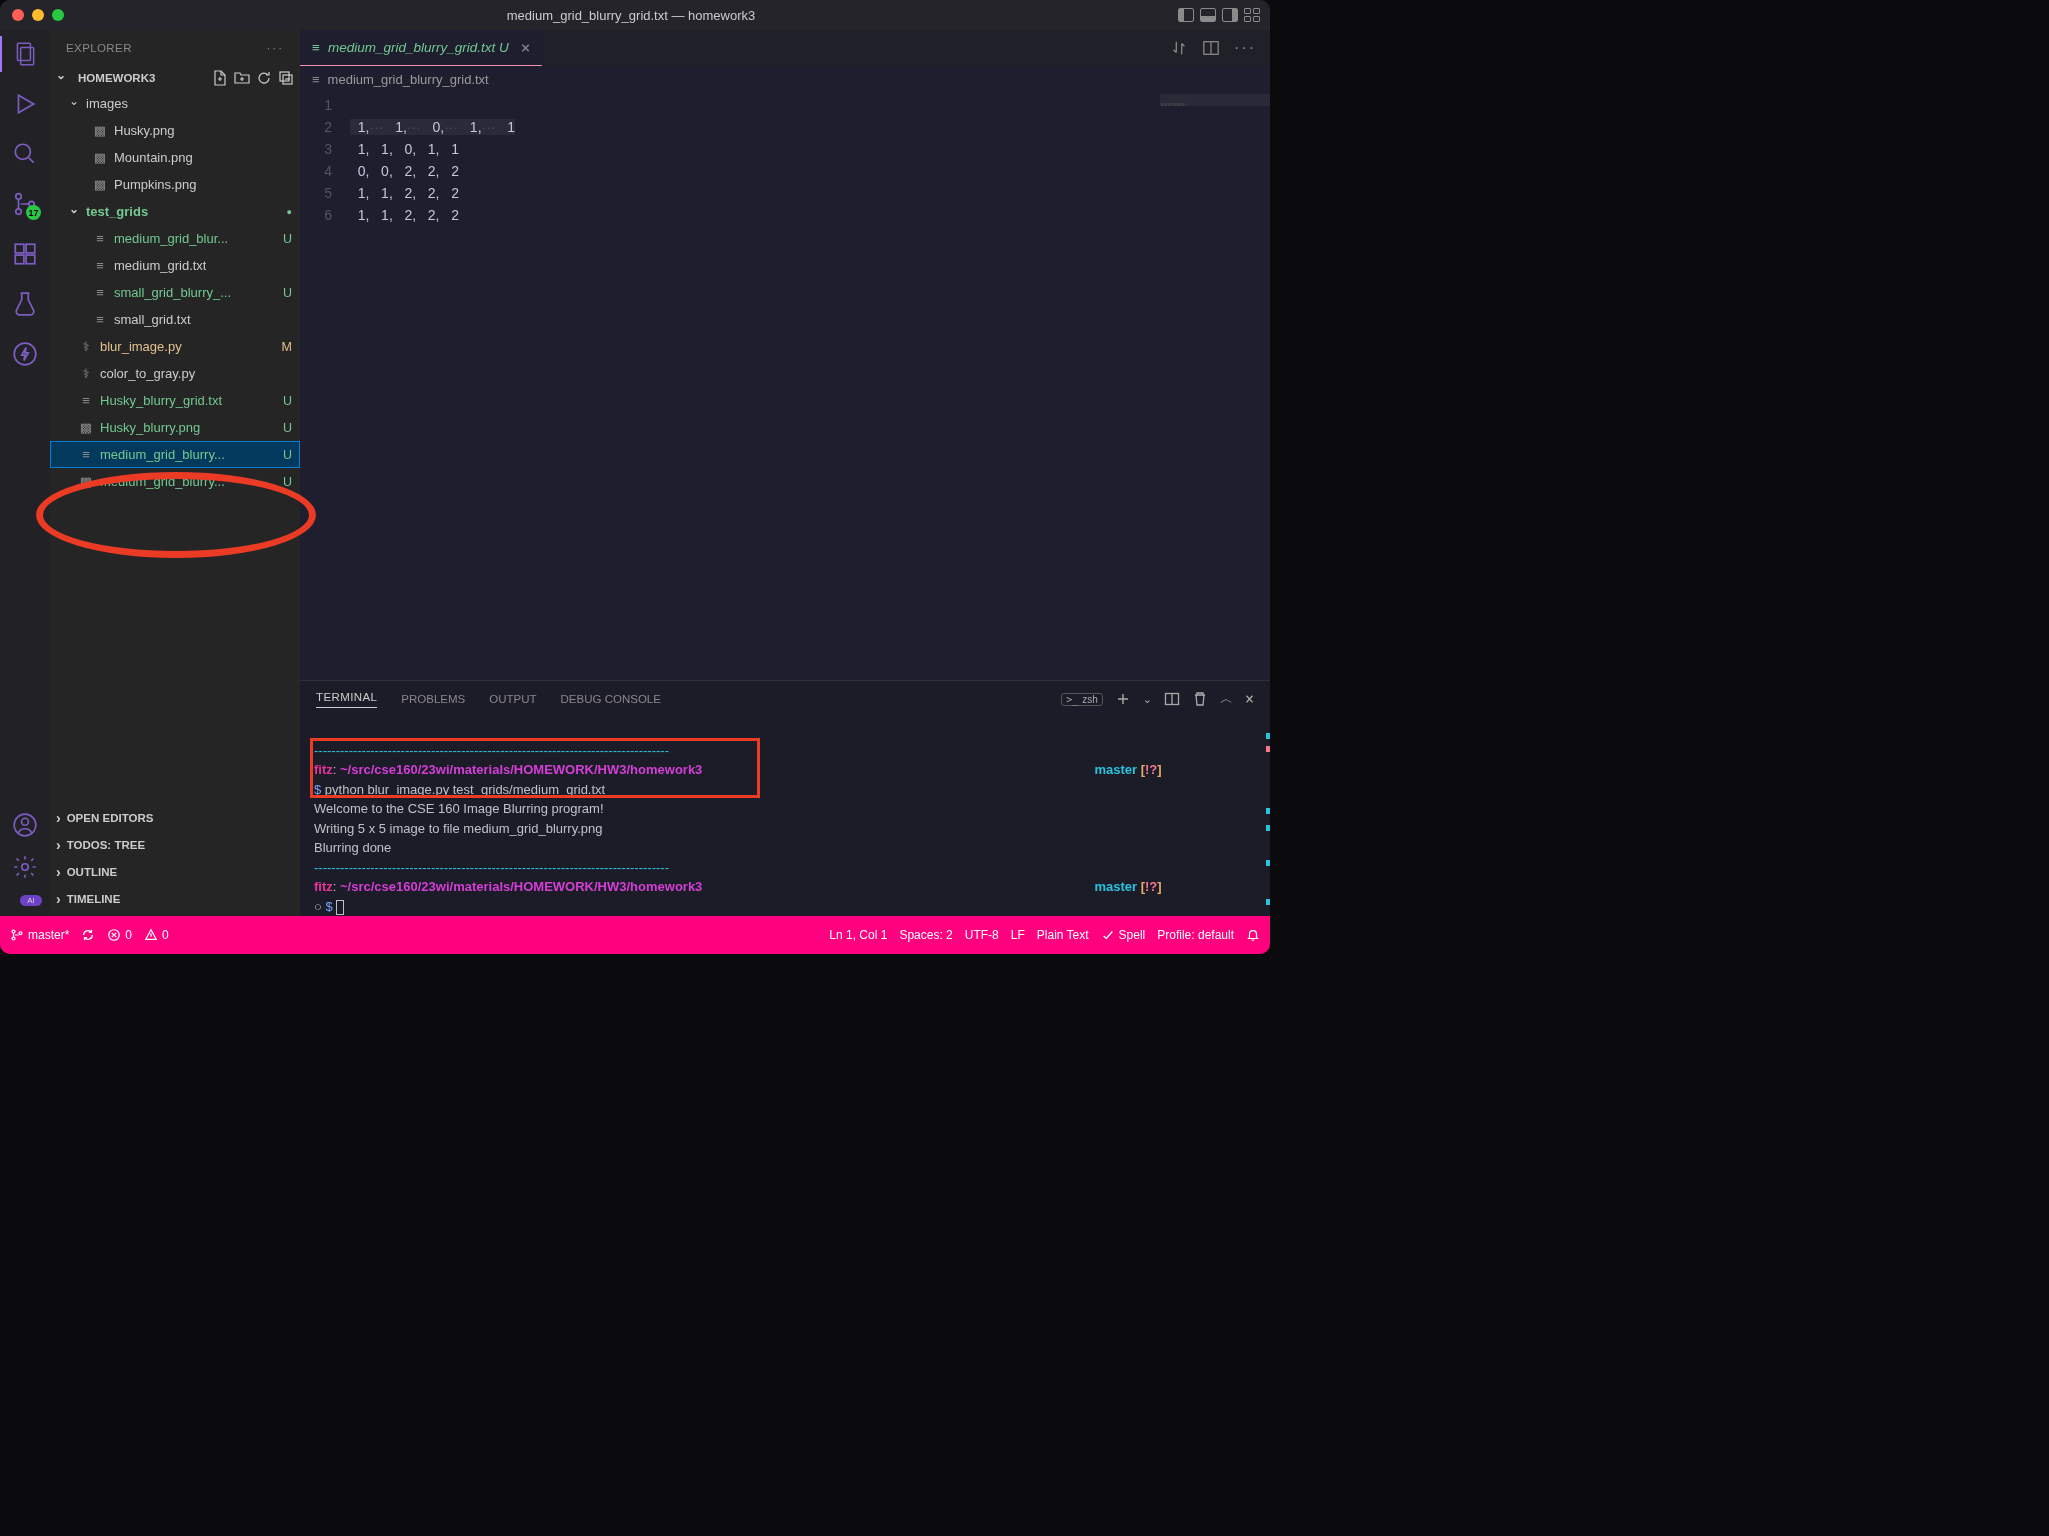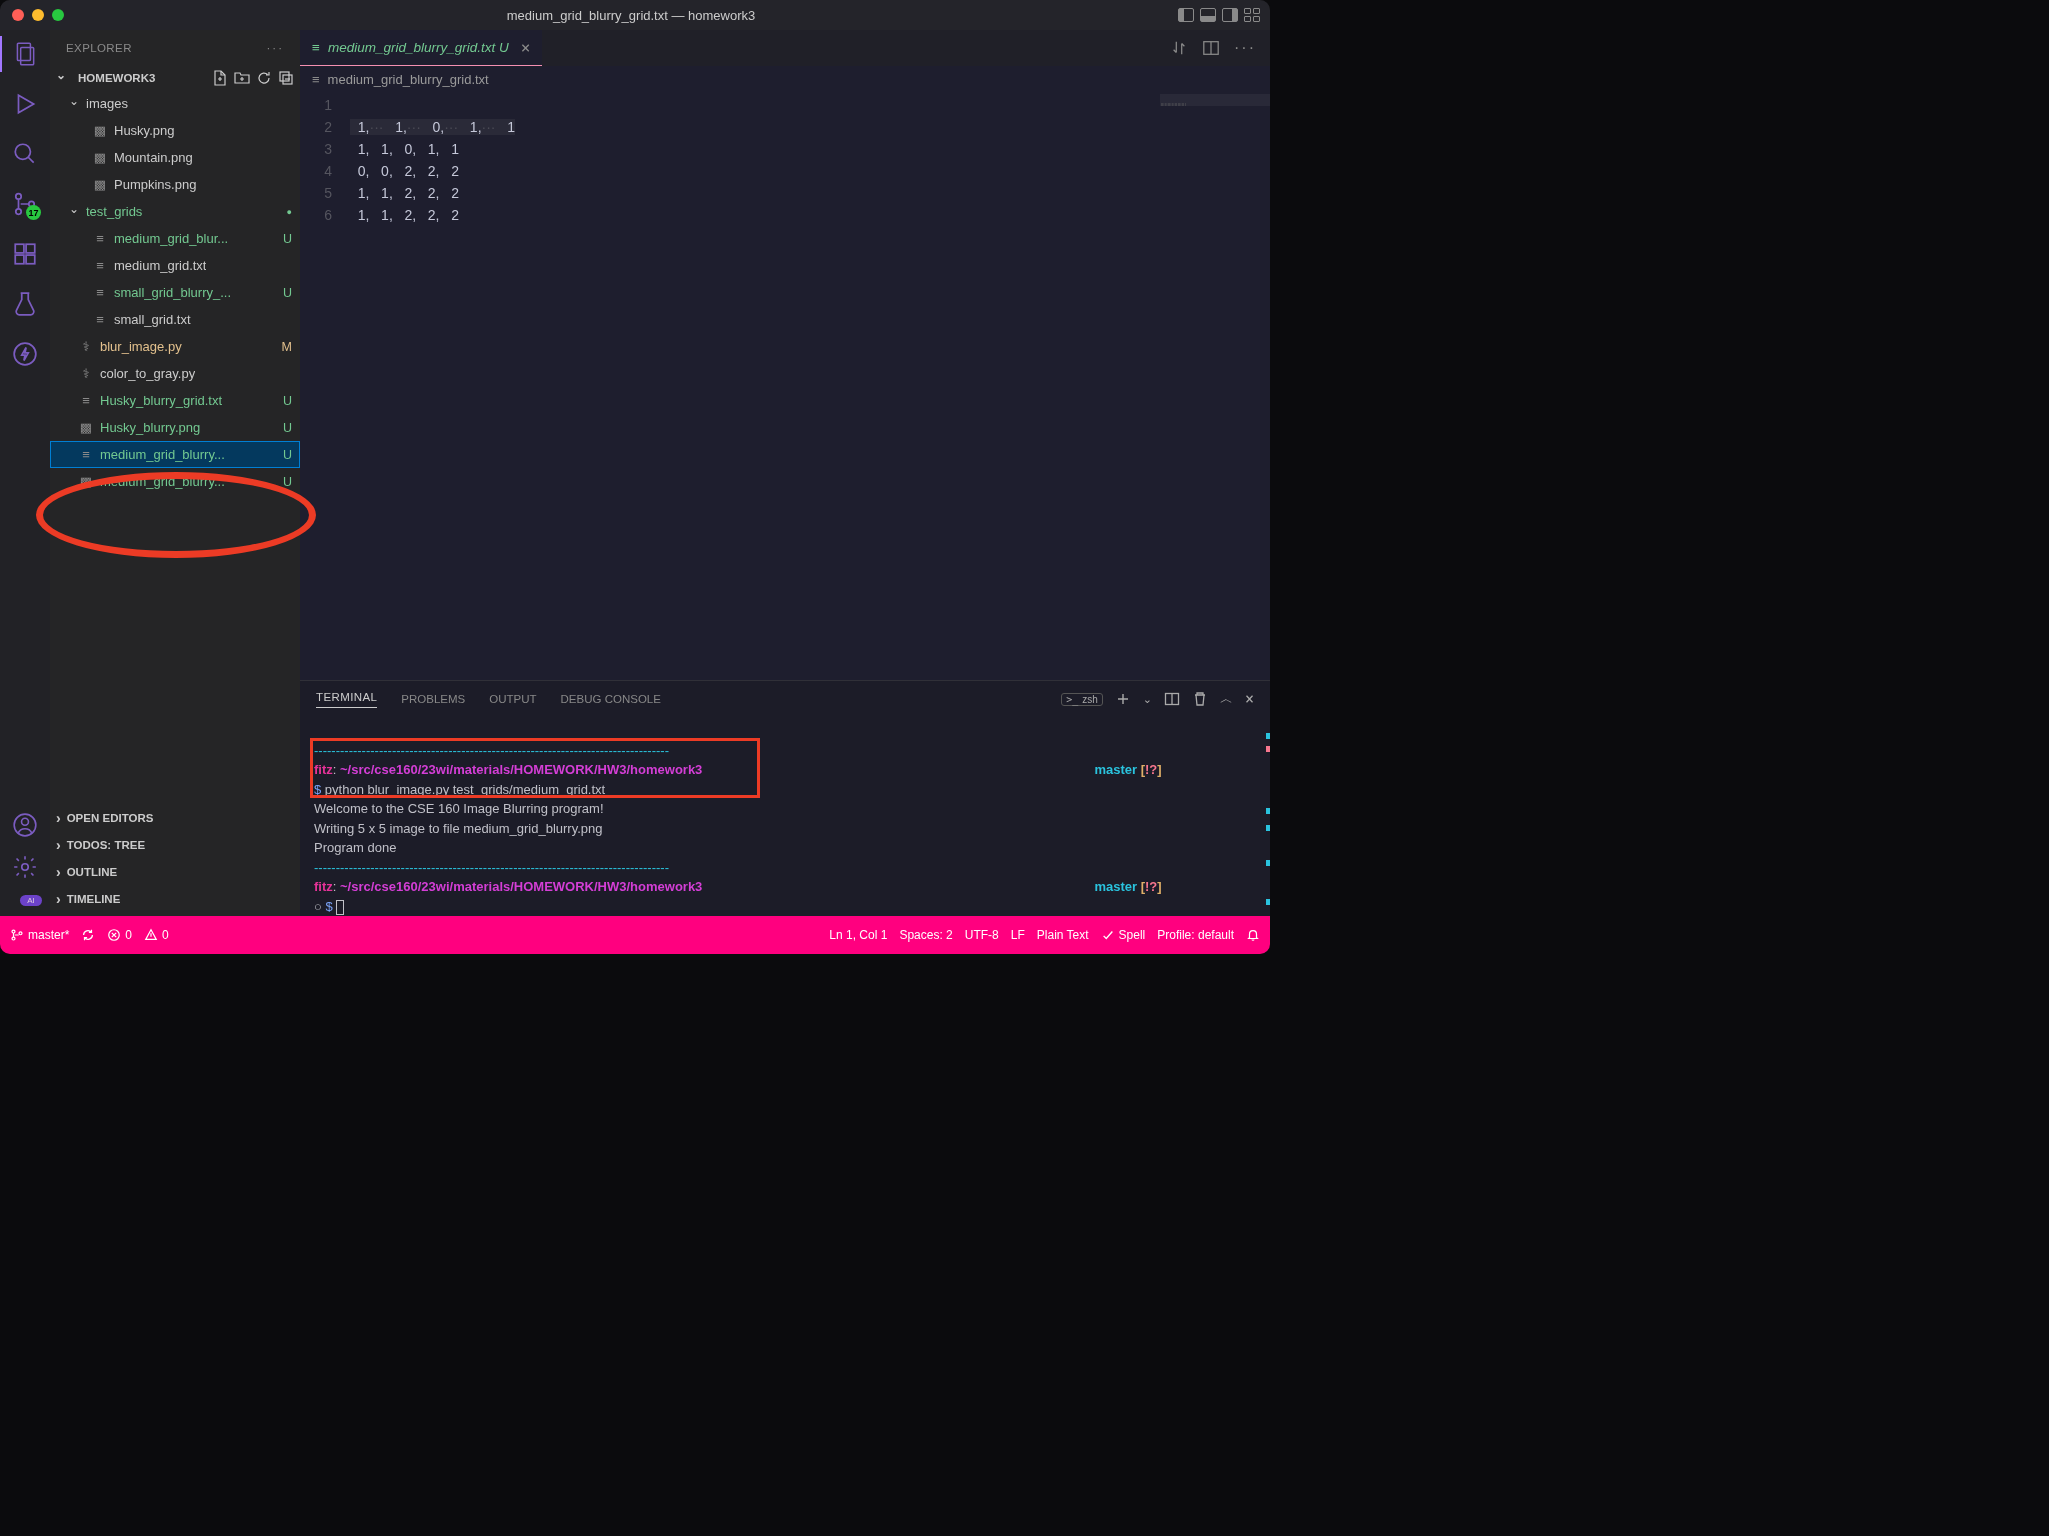--- a/index.html
+++ b/index.html
@@ -71,21 +71,21 @@
   .row { height:27px; display:flex; align-items:center; padding-right:8px; gap:6px; white-space:nowrap; overflow:hidden; }
   .row .chev { width:12px; display:inline-flex; justify-content:center; color:var(--fg); font-size:12px;}
   .row .fic { width:16px; display:inline-flex; justify-content:center; color:var(--fg-dim); }
   .row .lbl { overflow:hidden; text-overflow:ellipsis; }
   .row .status { margin-left:auto; font-size:12.5px; }
   .row.green { color:var(--green); } .row.green .status{color:var(--green);}
   .row.yellow { color:var(--yellow);} .row.yellow .status{color:var(--yellow);}
   .row.normal { color:var(--fg); }
   .row.dot::after { content:"●"; color:var(--green); font-size:9px; margin-left:auto;}
   .row.selected { background:var(--bg-selected); outline:1px solid var(--bg-selected-border); outline-offset:-1px; }
-  .row.dim-folder { color:var(--green); }
+  .row.dim-folder { color:var(--green);font-weight:bold; }
   .collaps { padding:4px 6px; }
   .collaps .crow { height:27px; display:flex; align-items:center; gap:6px; font-weight:700; font-size:11.5px; color:var(--fg);}
   .collaps .crow .chev { font-size:12px; }
 
   
   .ellipse { position:absolute; border:7px solid #ec3b25; border-radius:50%; pointer-events:none; }
 
   
   .editor { flex:1; display:flex; flex-direction:column; min-width:0; background:var(--bg-editor); }
 
@@ -423,21 +423,21 @@
             <span style="font-size:13px;">︿</span>
             <span style="font-size:15px;font-family:monospace;">×</span>
           </div>
         </div>
         <div class="term">
 <span class="tdash">----------------------------------------------------------------------------------</span>                                      
 <span class="tuser">fitz</span><span class="twhite">: </span><span class="tpath">~/src/cse160/23wi/materials/HOMEWORK/HW3/homework3</span>                                              <span class="tgit">master </span><span class="tyel">[</span><span class="tred">!?</span><span class="tyel">]</span>
 <span class="tprompt">$ </span><span class="twhite">python blur_image.py test_grids/medium_grid.txt</span>
 <span class="twhite">Welcome to the CSE 160 Image Blurring program!</span>
 <span class="twhite">Writing 5 x 5 image to file medium_grid_blurry.png</span>
-<span class="twhite">Program done</span>
+<span class="twhite">Blurring done</span>
 <span class="tdash">----------------------------------------------------------------------------------</span>
 <span class="tuser">fitz</span><span class="twhite">: </span><span class="tpath">~/src/cse160/23wi/materials/HOMEWORK/HW3/homework3</span>                                              <span class="tgit">master </span><span class="tyel">[</span><span class="tred">!?</span><span class="tyel">]</span>
 <span class="twhite">○ </span><span class="tprompt">$ </span><span class="cursorbox"></span>
           <div class="term-annot" style="left:10px; top:21px; width:450px; height:60px;"></div>
         </div>
         <div class="side-markers">
           <span style="top:6%;background:#2ac3de;"></span>
           <span style="top:13%;background:#f7768e;"></span>
           <span style="top:45%;background:#2ac3de;"></span>
           <span style="top:54%;background:#2ac3de;"></span>

